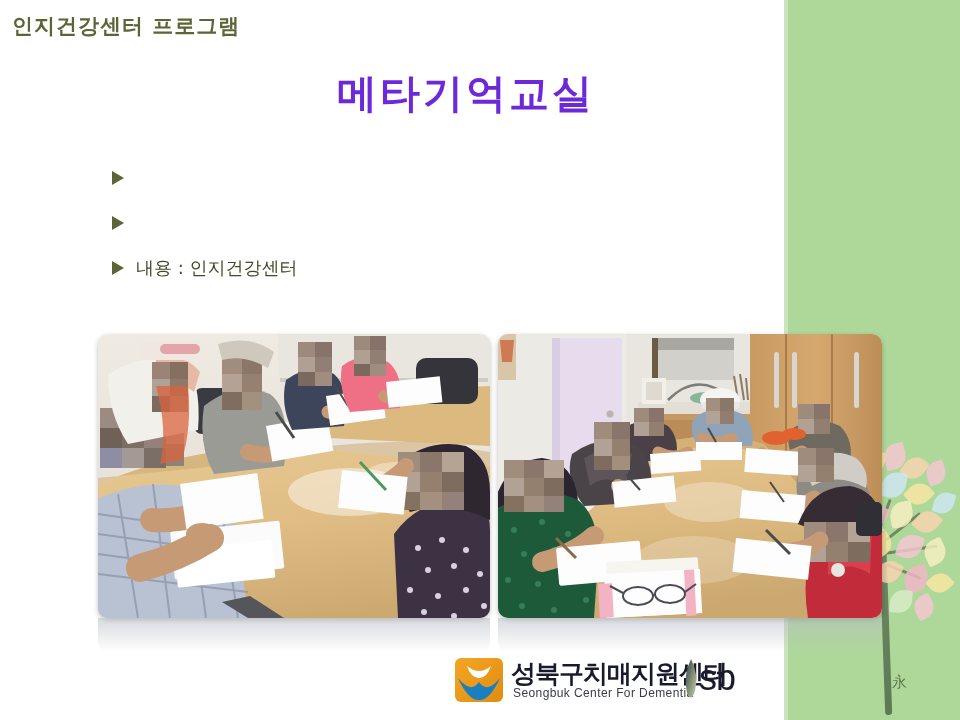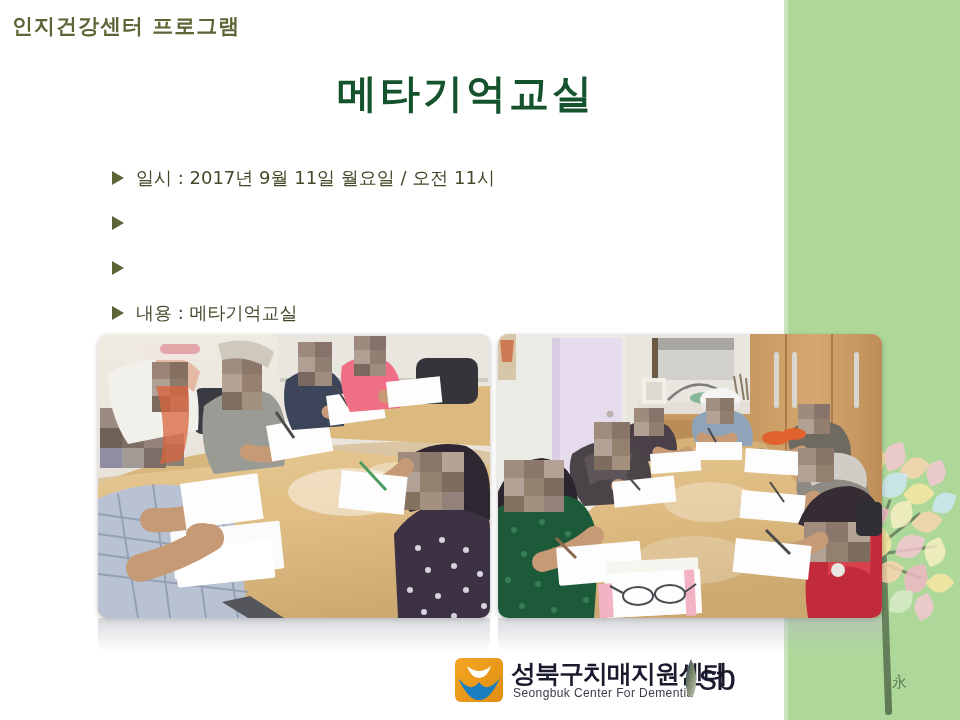--- a/index.html
+++ b/index.html
@@ -75,21 +75,21 @@
     font-family:"DejaVu Sans",sans-serif;z-index:3;
   }
   .heart .dot{
     position:absolute;left:-7px;top:19px;width:6px;height:6px;border-radius:50%;
     background:#f2a33c;
   }
 
   
   .main-title{
     position:absolute;left:0;top:66px;width:932px;text-align:center;
-    font-size:40px;font-weight:bold;color:#14532d;letter-spacing:3px;
+    font-size:40px;font-weight:bold;color:#6d28d9;letter-spacing:3px;
     font-family:"DejaVu Sans","Liberation Sans",sans-serif;
   }
 
   
   .bullets{position:absolute;left:112px;top:155px;width:640px;}
   .bullet-row{display:flex;align-items:center;height:45px;}
   .bullet-mark{
     width:0;height:0;border-left:12px solid #5d6536;
     border-top:7px solid transparent;border-bottom:7px solid transparent;
     margin-right:12px;flex:0 0 auto;
@@ -179,31 +179,27 @@
   </div>
 
   <div class="header-label">인지건강센터 프로그램</div>
 
 
   <div class="main-title">메타기억교실</div>
 
   <div class="bullets">
     <div class="bullet-row">
       <span class="bullet-mark"></span>
-      <span class="bullet-text">일시 : 2017년 9월 11일 월요일 / 오전 11시</span>
     </div>
     <div class="bullet-row">
       <span class="bullet-mark"></span>
     </div>
     <div class="bullet-row">
       <span class="bullet-mark"></span>
-    </div>
-    <div class="bullet-row">
-      <span class="bullet-mark"></span>
-      <span class="bullet-text">내용 : 메타기억교실</span>
+      <span class="bullet-text">내용 : 인지건강센터</span>
     </div>
   </div>
 
   <div class="photo" id="photo-1">
     <svg width="392" height="284" viewBox="0 0 392 284">
       <defs>
         <linearGradient id="tbl1" x1="0" y1="0" x2="0.3" y2="1">
           <stop offset="0" stop-color="#e8c994"></stop>
             <stop offset="0.5" stop-color="#dfbd84"></stop>
             <stop offset="1" stop-color="#cda972"></stop>

